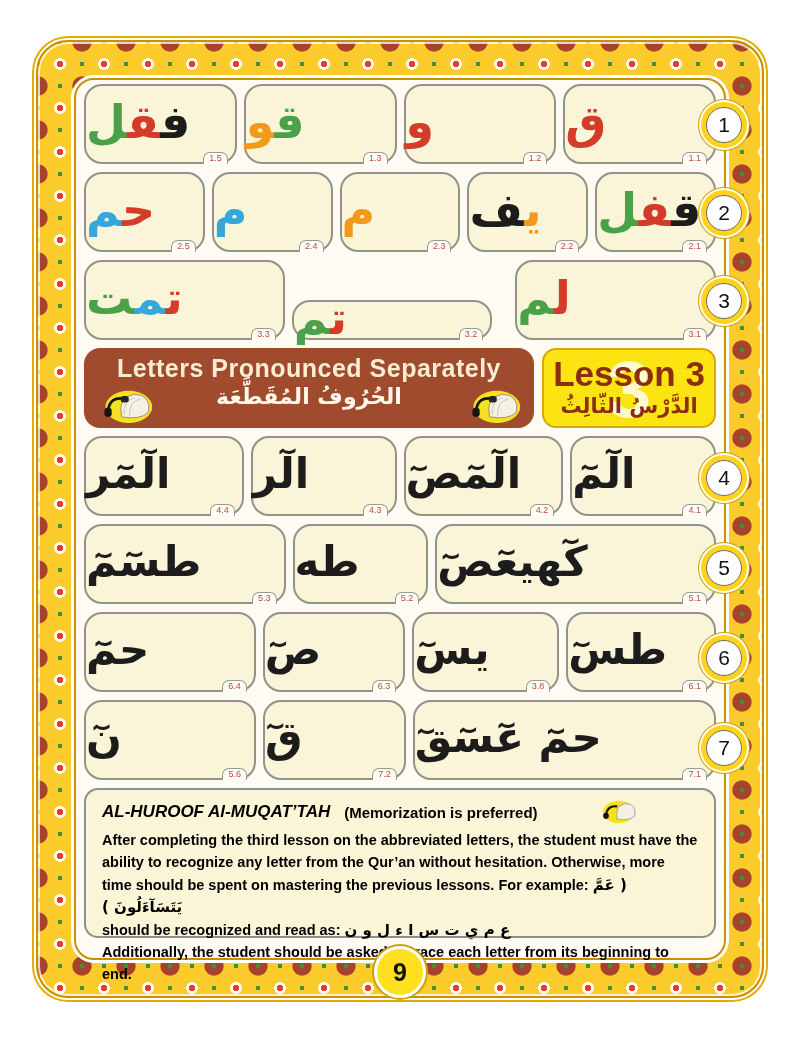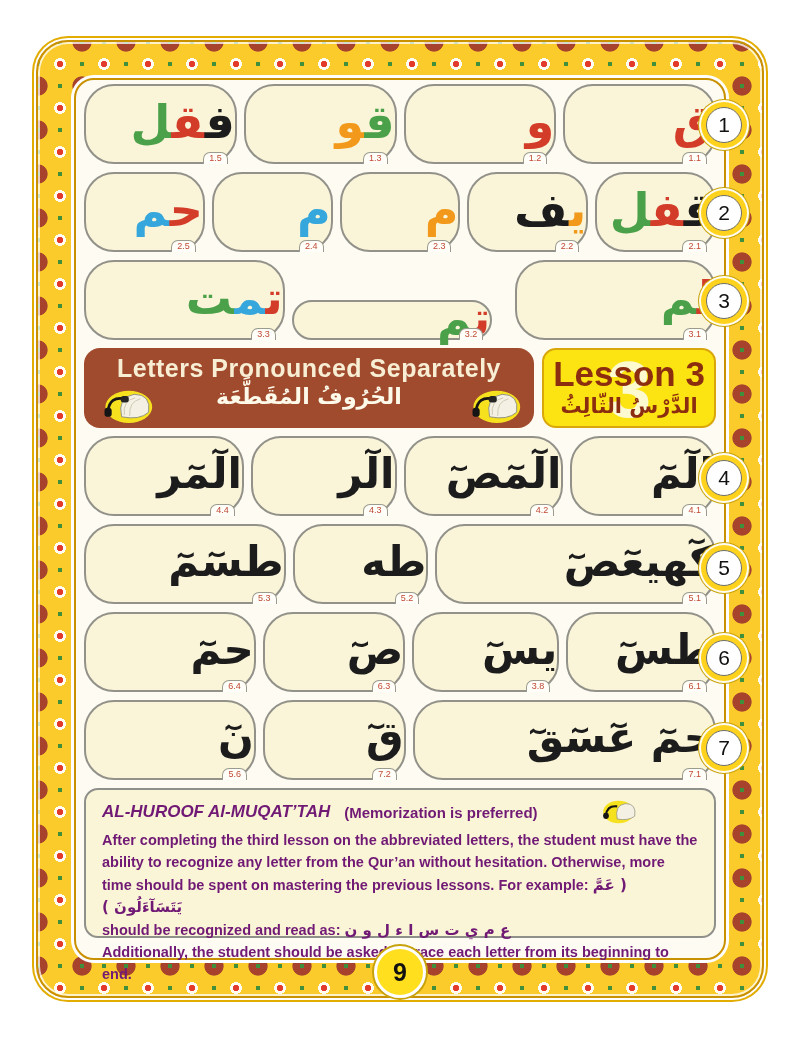--- a/index.html
+++ b/index.html
@@ -19,21 +19,21 @@
     background-size:44px 44px,44px 44px,22px 22px,44px 44px;
     background-position:0 0,0 0,11px 11px,22px 22px;}
   .frame-inner{position:absolute;left:74px;right:74px;top:78px;bottom:80px;
     background:#FDFBF2;border:2px solid #C99000;border-radius:20px;
     box-shadow:0 0 0 3px #fff;}
 
   
   .content{position:absolute;left:84px;top:84px;width:632px;}
   .row{display:flex;gap:7px;height:80px;margin-bottom:8px;}
   .card{position:relative;flex:1 1 0;background:#FAF5D9;border:2px solid #92928A;
-        border-radius:30px;display:flex;align-items:center;justify-content:flex-end;}
+        border-radius:18px;display:flex;align-items:center;justify-content:flex-start;}
   .word{font-family:"DejaVu Sans",sans-serif;font-weight:bold;font-size:46px;
         line-height:1;direction:rtl;white-space:nowrap;transform:translateY(-2px);}
   .grid-bottom .word{font-size:42px;}
   .md{position:relative;top:-0.08em;}
   .tab{position:absolute;right:7px;bottom:-2px;background:#FFFEF8;border:1px solid #9A9A8E;
        border-bottom:none;border-radius:7px 7px 0 0;padding:0 5px;font-size:9px;
        color:#C04A36;line-height:11px;font-family:"Liberation Sans",sans-serif;}
 
   
   .banner-row{display:flex;gap:8px;height:80px;margin-bottom:8px;}
@@ -47,21 +47,21 @@
   .lesson-card{flex:0 0 170px;background:#FBE412;border:2px solid #D9A70A;border-radius:14px;
                position:relative;text-align:center;color:#8C2D0F;overflow:hidden;}
   .lesson-digit{position:absolute;top:-6px;left:50%;transform:translateX(-50%);
                 font-size:80px;font-weight:bold;color:rgba(255,255,255,.8);z-index:0;}
   .lesson-en{position:relative;z-index:1;font-size:35px;font-weight:bold;margin-top:4px;}
   .lesson-ar{position:relative;z-index:1;font-size:21px;font-weight:bold;
              font-family:"DejaVu Sans",sans-serif;}
 
   
   .notes{position:relative;height:150px;background:#FBF5D7;border:2px solid #90908A;
-         border-radius:14px;padding:8px 16px 0 16px;box-sizing:border-box;color:#701a75;}
+         border-radius:14px;padding:8px 16px 0 16px;box-sizing:border-box;color:#000000;}
   .notes-head{display:flex;align-items:center;}
   .notes-title{font-size:17px;font-weight:bold;font-style:italic;}
   .notes-sub{font-size:15px;font-weight:bold;margin-left:14px;text-align:center;}
   .notes-logo{width:44px;height:28px;margin-left:60px;}
   .notes-body{font-size:14.5px;font-weight:bold;line-height:1.5;margin-top:4px;}
   .ar-inline{font-family:"DejaVu Sans",sans-serif;font-weight:bold;font-size:15px;direction:rtl;
              unicode-bidi:embed;}
 
   
   .side-num{position:absolute;left:723px;width:34px;height:34px;margin-left:-17px;margin-top:-17px;

